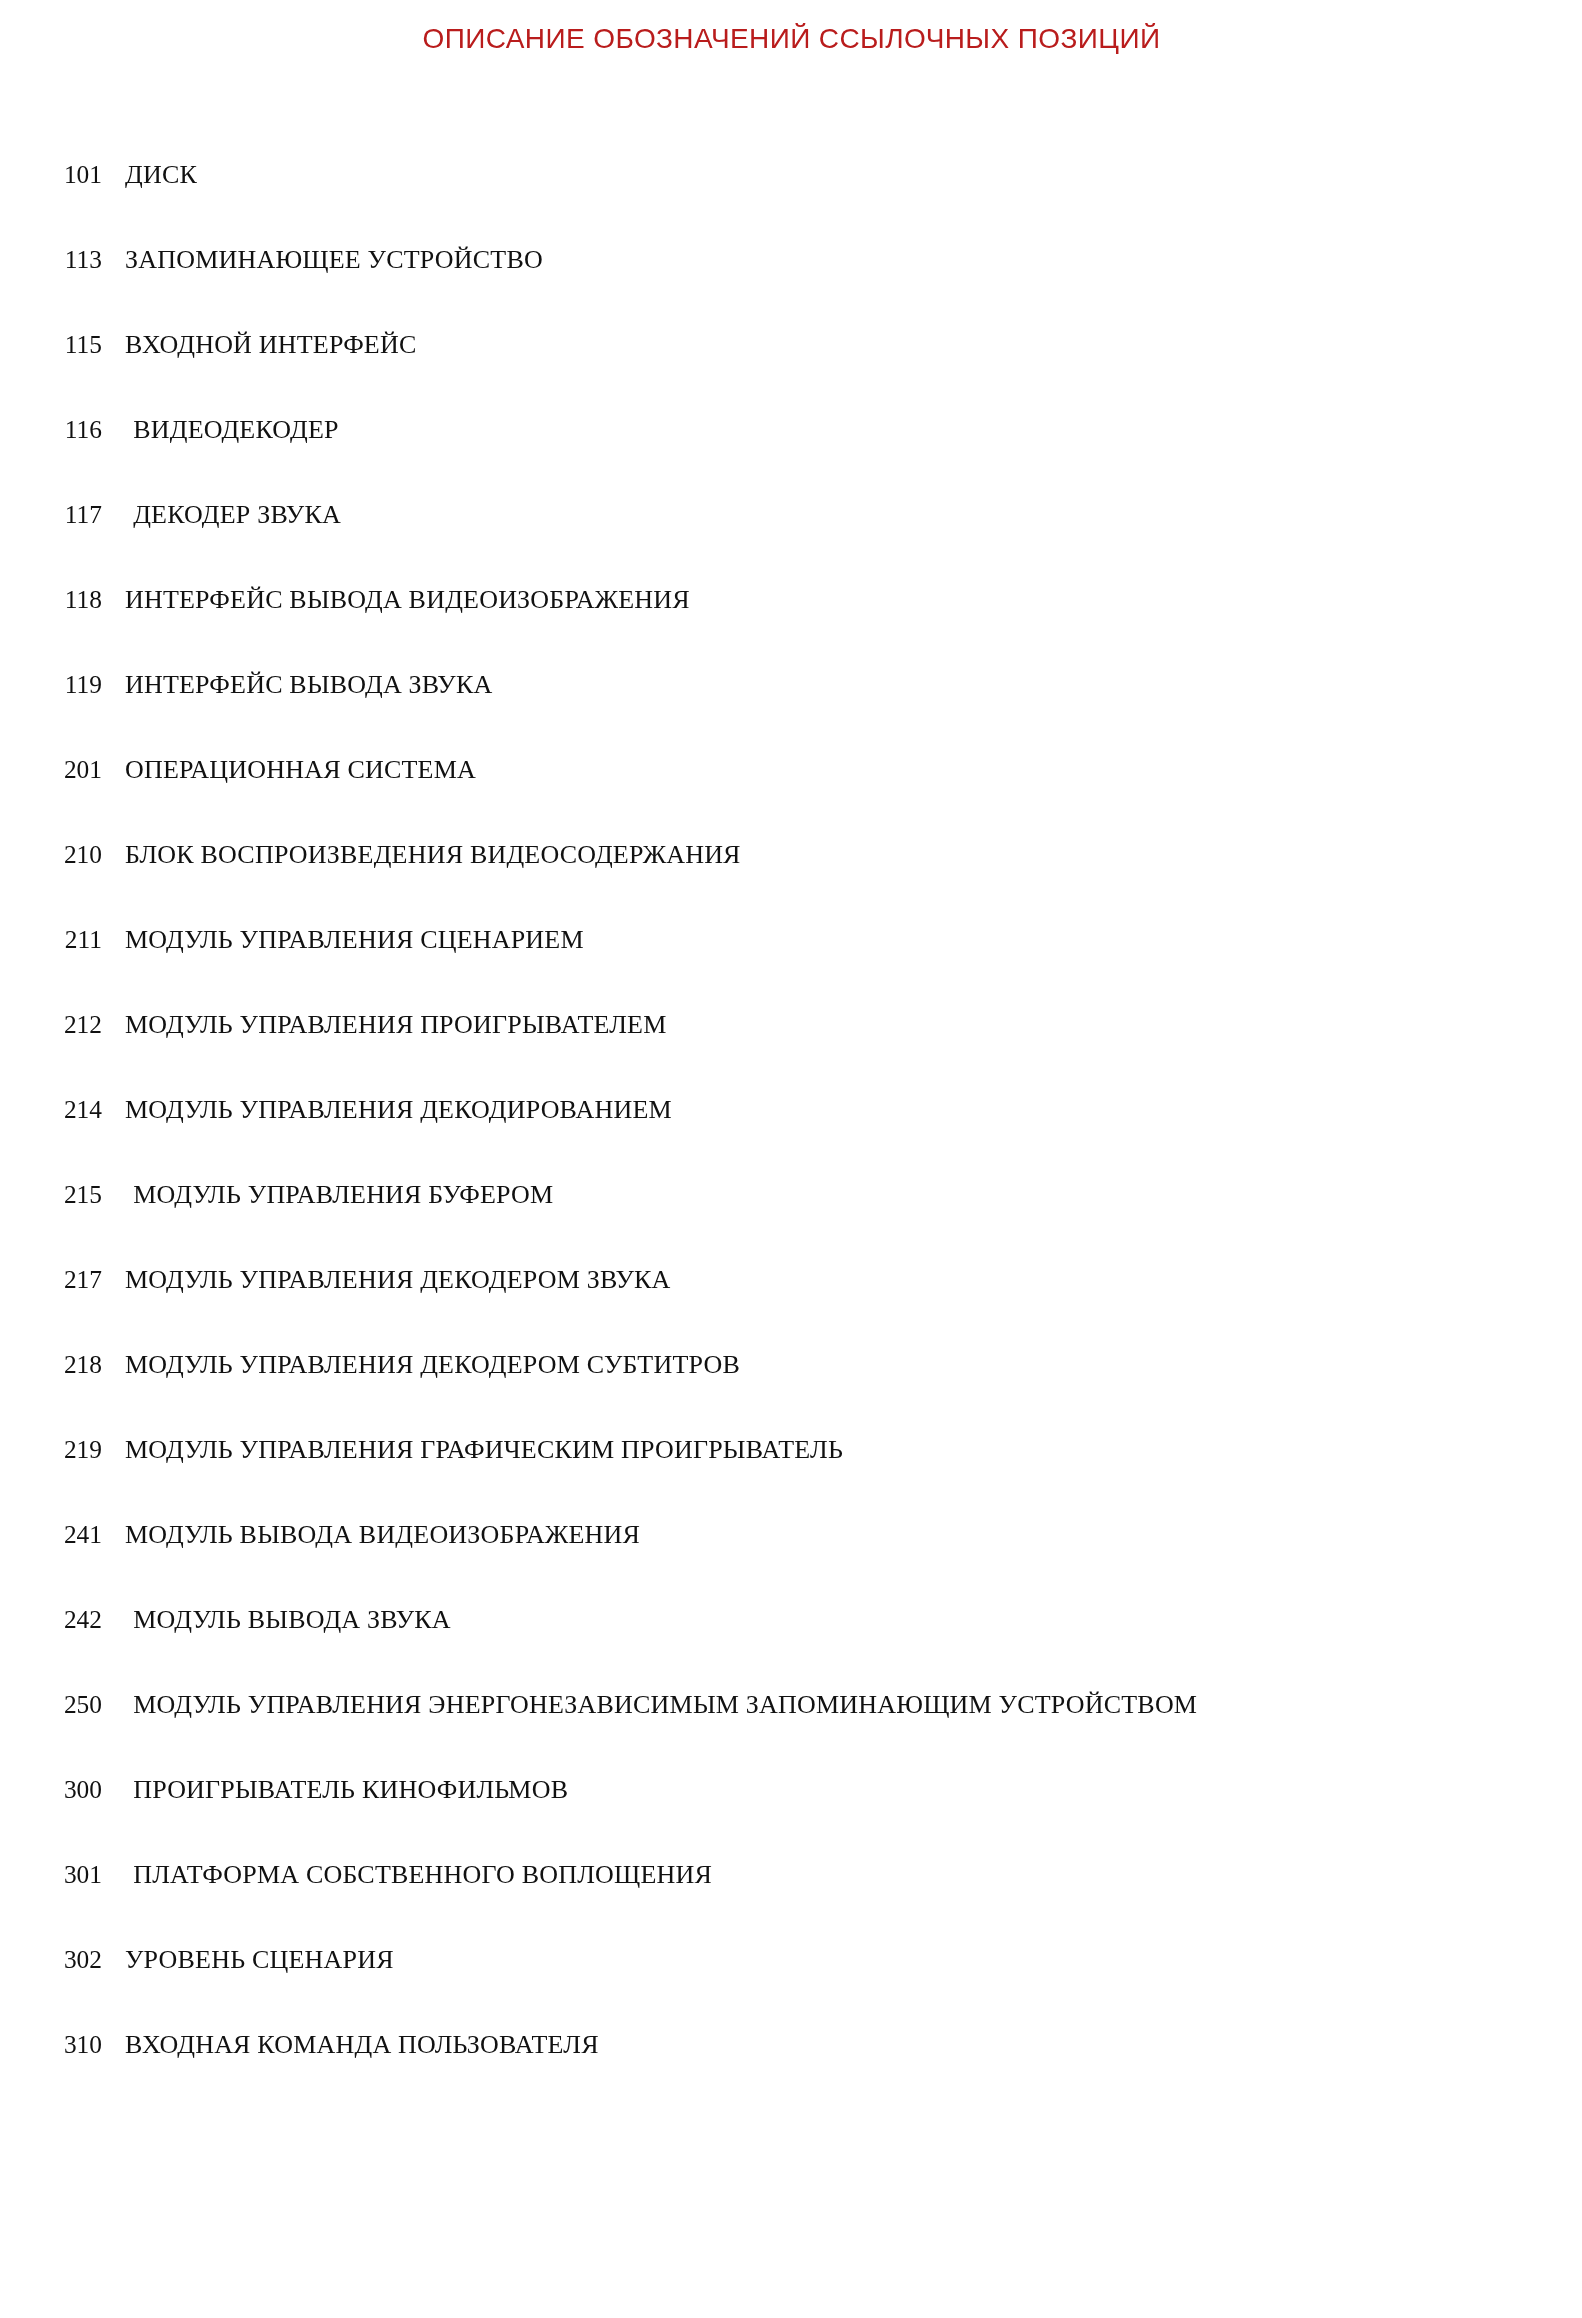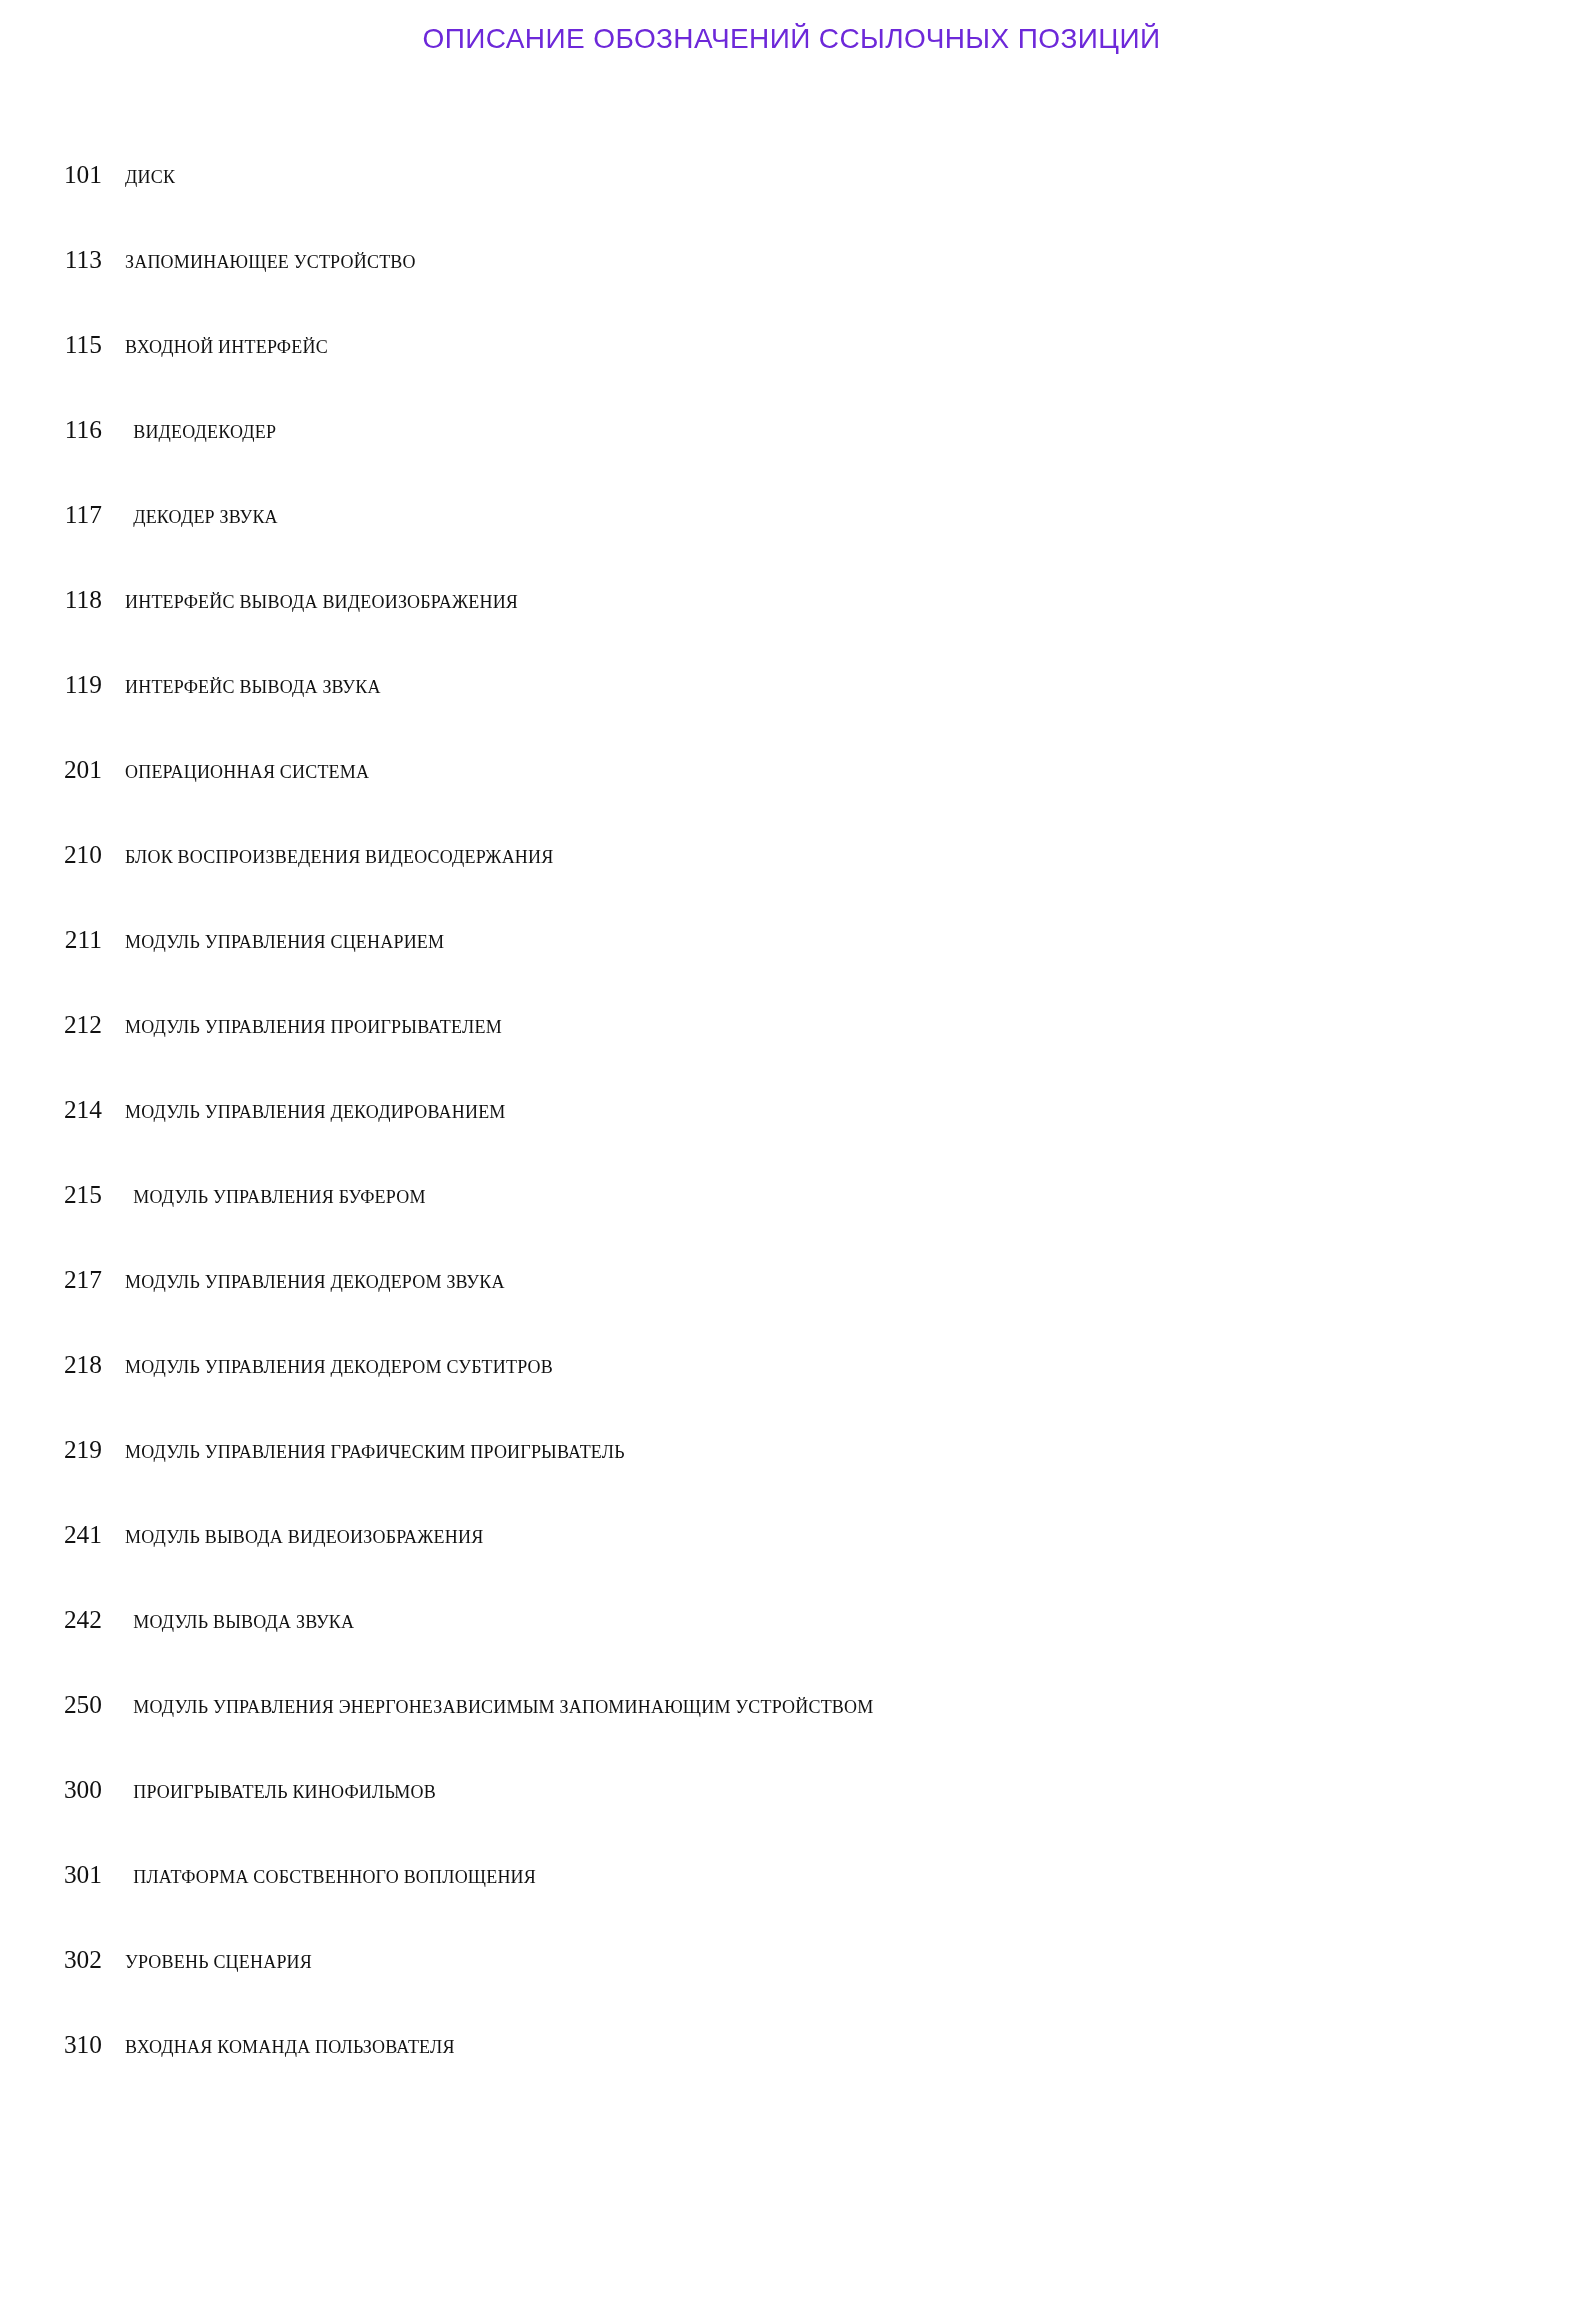--- a/index.html
+++ b/index.html
@@ -21,21 +21,21 @@
     height: 2319px;
     box-sizing: border-box;
     padding: 0;
   }
   .doc-title {
     text-align: center;
     font-size: 28px;
     letter-spacing: 0.4px;
     padding-top: 23px;
     font-weight: 400;
-    color: #6d28d9;
+    color: #b91c1c;
   }
   .ref-list {
     margin-top: 105px;
     padding-left: 0;
   }
   .ref-row {
     display: flex;
     align-items: baseline;
     height: 85px;
     font-family: Liberation Serif, serif;
@@ -44,21 +44,21 @@
     width: 125px;
     min-width: 125px;
     text-align: right;
     padding-right: 23px;
     box-sizing: border-box;
     font-size: 25.4px;
     font-weight: 400;
     color: #111;
   }
   .ref-label {
-    font-size: 18px;
+    font-size: 26px;
     font-weight: 400;
     color: #111;
     letter-spacing: 0.2px;
     white-space: nowrap;
     text-align: right;
   }
   
   .ref-row:nth-child(4) .ref-label,
   .ref-row:nth-child(5) .ref-label,
   .ref-row:nth-child(18) .ref-label,

